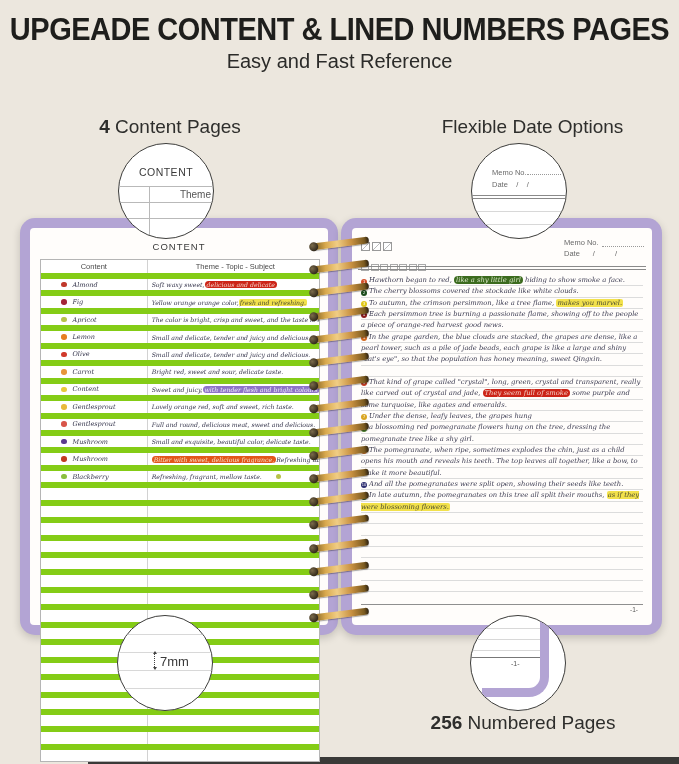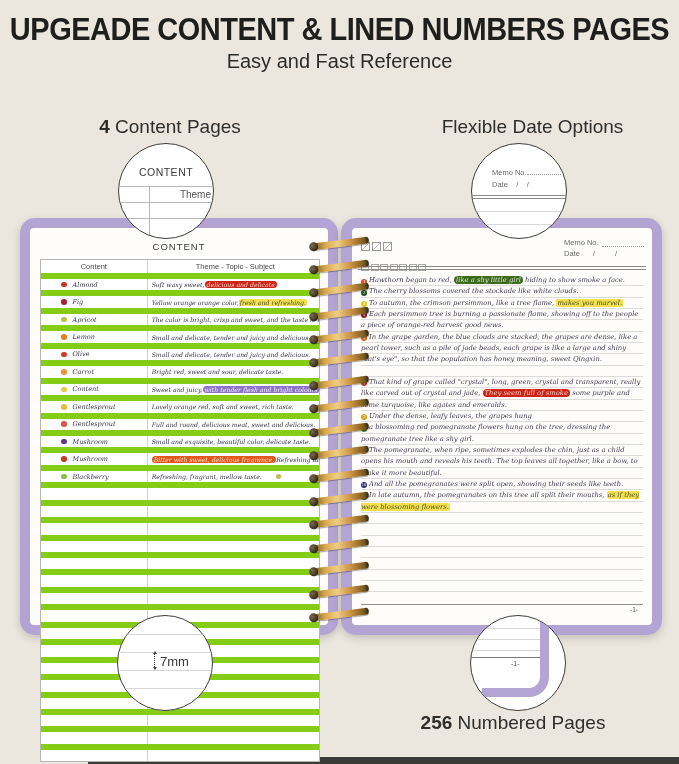--- a/index.html
+++ b/index.html
@@ -373,15 +373,15 @@
 <div class="circle" style="left:470px;top:615px;">
   <div class="faint" style="top:12px;width:74px;"></div>
   <div class="faint" style="top:23px;width:74px;"></div>
   <div class="faint" style="top:34px;width:74px;"></div>
   <div class="mini-darkline" style="top:41px;"></div>
   <div class="mini-pageno">-1-</div>
   <div class="mini-corner-band"></div>
 </div>
 
 <div class="callout-label" style="left:40px;top:712px;width:240px;"><b>7</b><span>mm Row Almond</span></div>
-<div class="callout-label" style="left:393px;top:712px;width:240px;"><b>256</b><span> Numbered Pages</span></div>
+<div class="callout-label" style="left:403px;top:712px;width:240px;"><b>256</b><span> Numbered Pages</span></div>
 
 <div class="bottom-strip"></div>
 
 </body></html>

